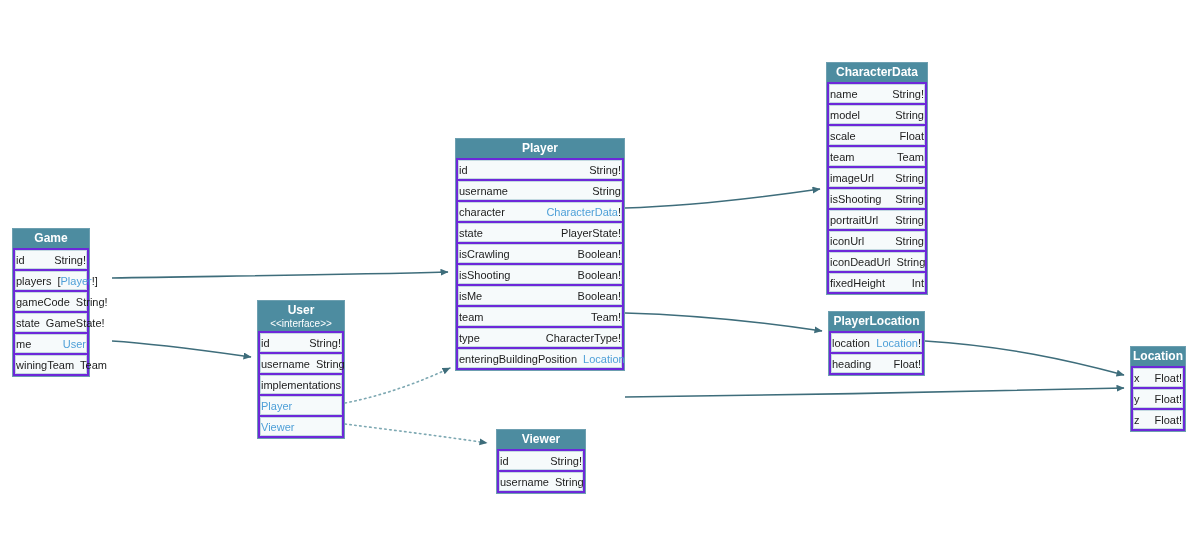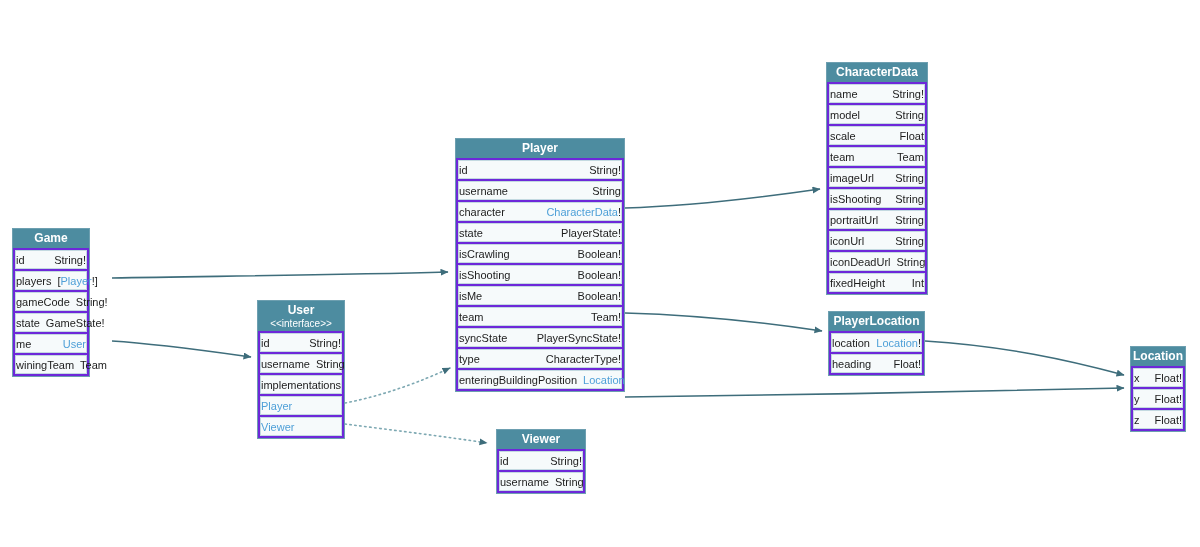--- a/index.html
+++ b/index.html
@@ -125,24 +125,20 @@
       </div>
       <div class="row">
         <span class="fname">isMe</span>
         <span class="ftype"><span class="">Boolean!</span></span>
       </div>
       <div class="row">
         <span class="fname">team</span>
         <span class="ftype"><span class="">Team!</span></span>
       </div>
       <div class="row">
-        <span class="fname">syncState</span>
-        <span class="ftype"><span class="">PlayerSyncState!</span></span>
-      </div>
-      <div class="row">
         <span class="fname">type</span>
         <span class="ftype"><span class="">CharacterType!</span></span>
       </div>
       <div class="row">
         <span class="fname">enteringBuildingPosition</span>
         <span class="ftype"><span class="link">Location</span></span>
       </div>
     </div>
     <div class="tbl" style="left: 496px; top: 429px; width: 90px;">
       <div class="tbl-header"><span>Viewer</span></div>

